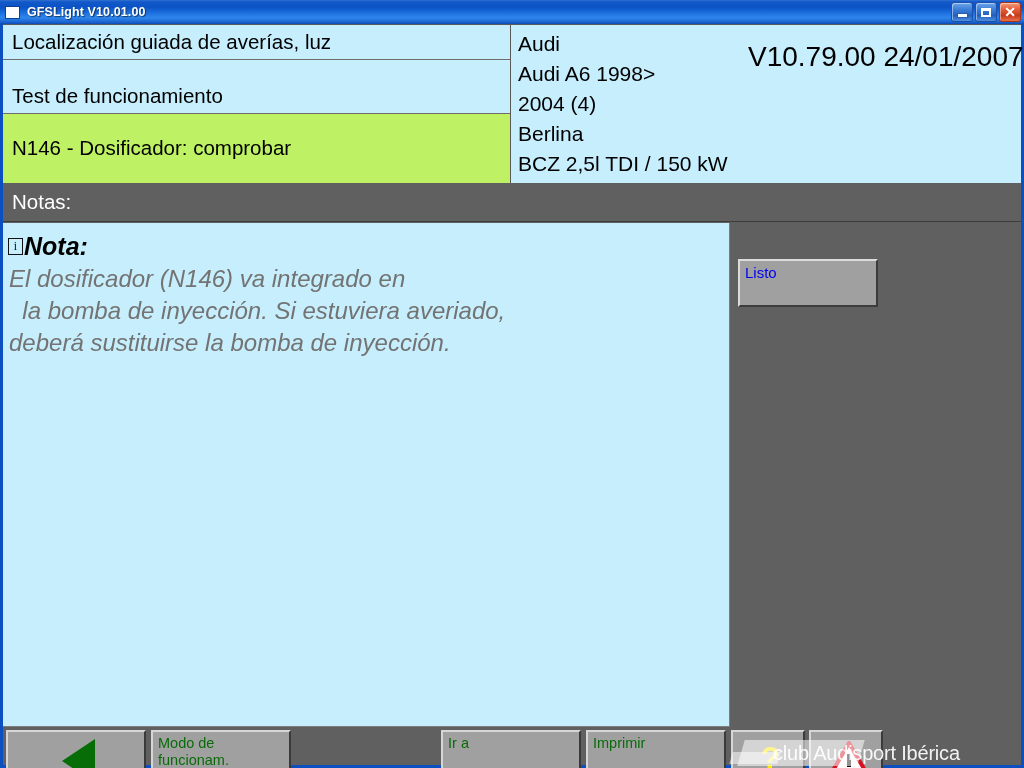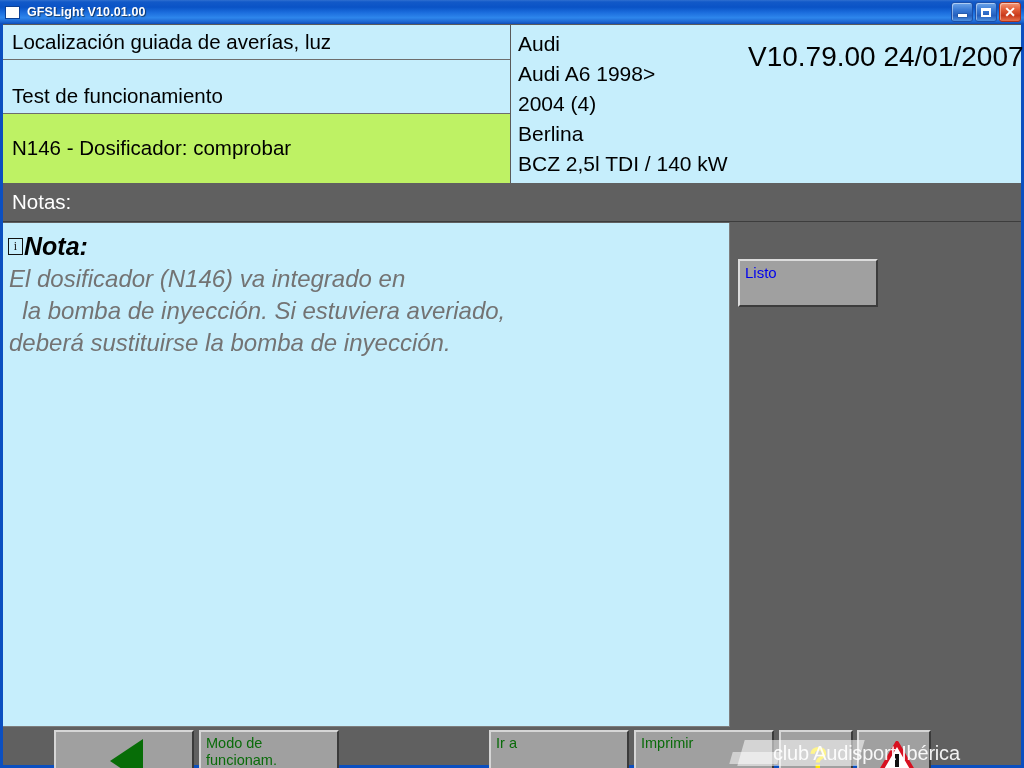--- a/index.html
+++ b/index.html
@@ -246,21 +246,20 @@
     color: #0000ee;
     font-size: 15px;
   }
 
   
   #toolbar {
     position: absolute;
     left: 0; top: 703px;
     width: 866px; height: 38px;
     background: #606060;
-    margin-left: 48px;
   }
   .tbtn {
     position: absolute;
     top: 3px;
     height: 56px;
     background: #a0a0a0;
     box-sizing: border-box;
     border-top: 2px solid #d6d6d6;
     border-left: 2px solid #d6d6d6;
     border-right: 2px solid #3a3a3a;
@@ -364,21 +363,21 @@
         <div class="hrow r2">Test de funcionamiento</div>
         <div class="hrow r3">N146 - Dosificador: comprobar</div>
       </div>
 
       <div id="header-right">
         <div class="vline">Audi</div>
         <div id="veh-version">V10.79.00 24/01/2007</div>
         <div class="vline">Audi A6 1998&gt;</div>
         <div class="vline">2004 (4)</div>
         <div class="vline">Berlina</div>
-        <div class="vline">BCZ 2,5l TDI / 140 kW</div>
+        <div class="vline">BCZ 2,5l TDI / 150 kW</div>
       </div>
 
     </div>
 
     <div id="notes-bar">
       <div id="notes-label">Notas:</div>
     </div>
 
     <div id="body">
 

